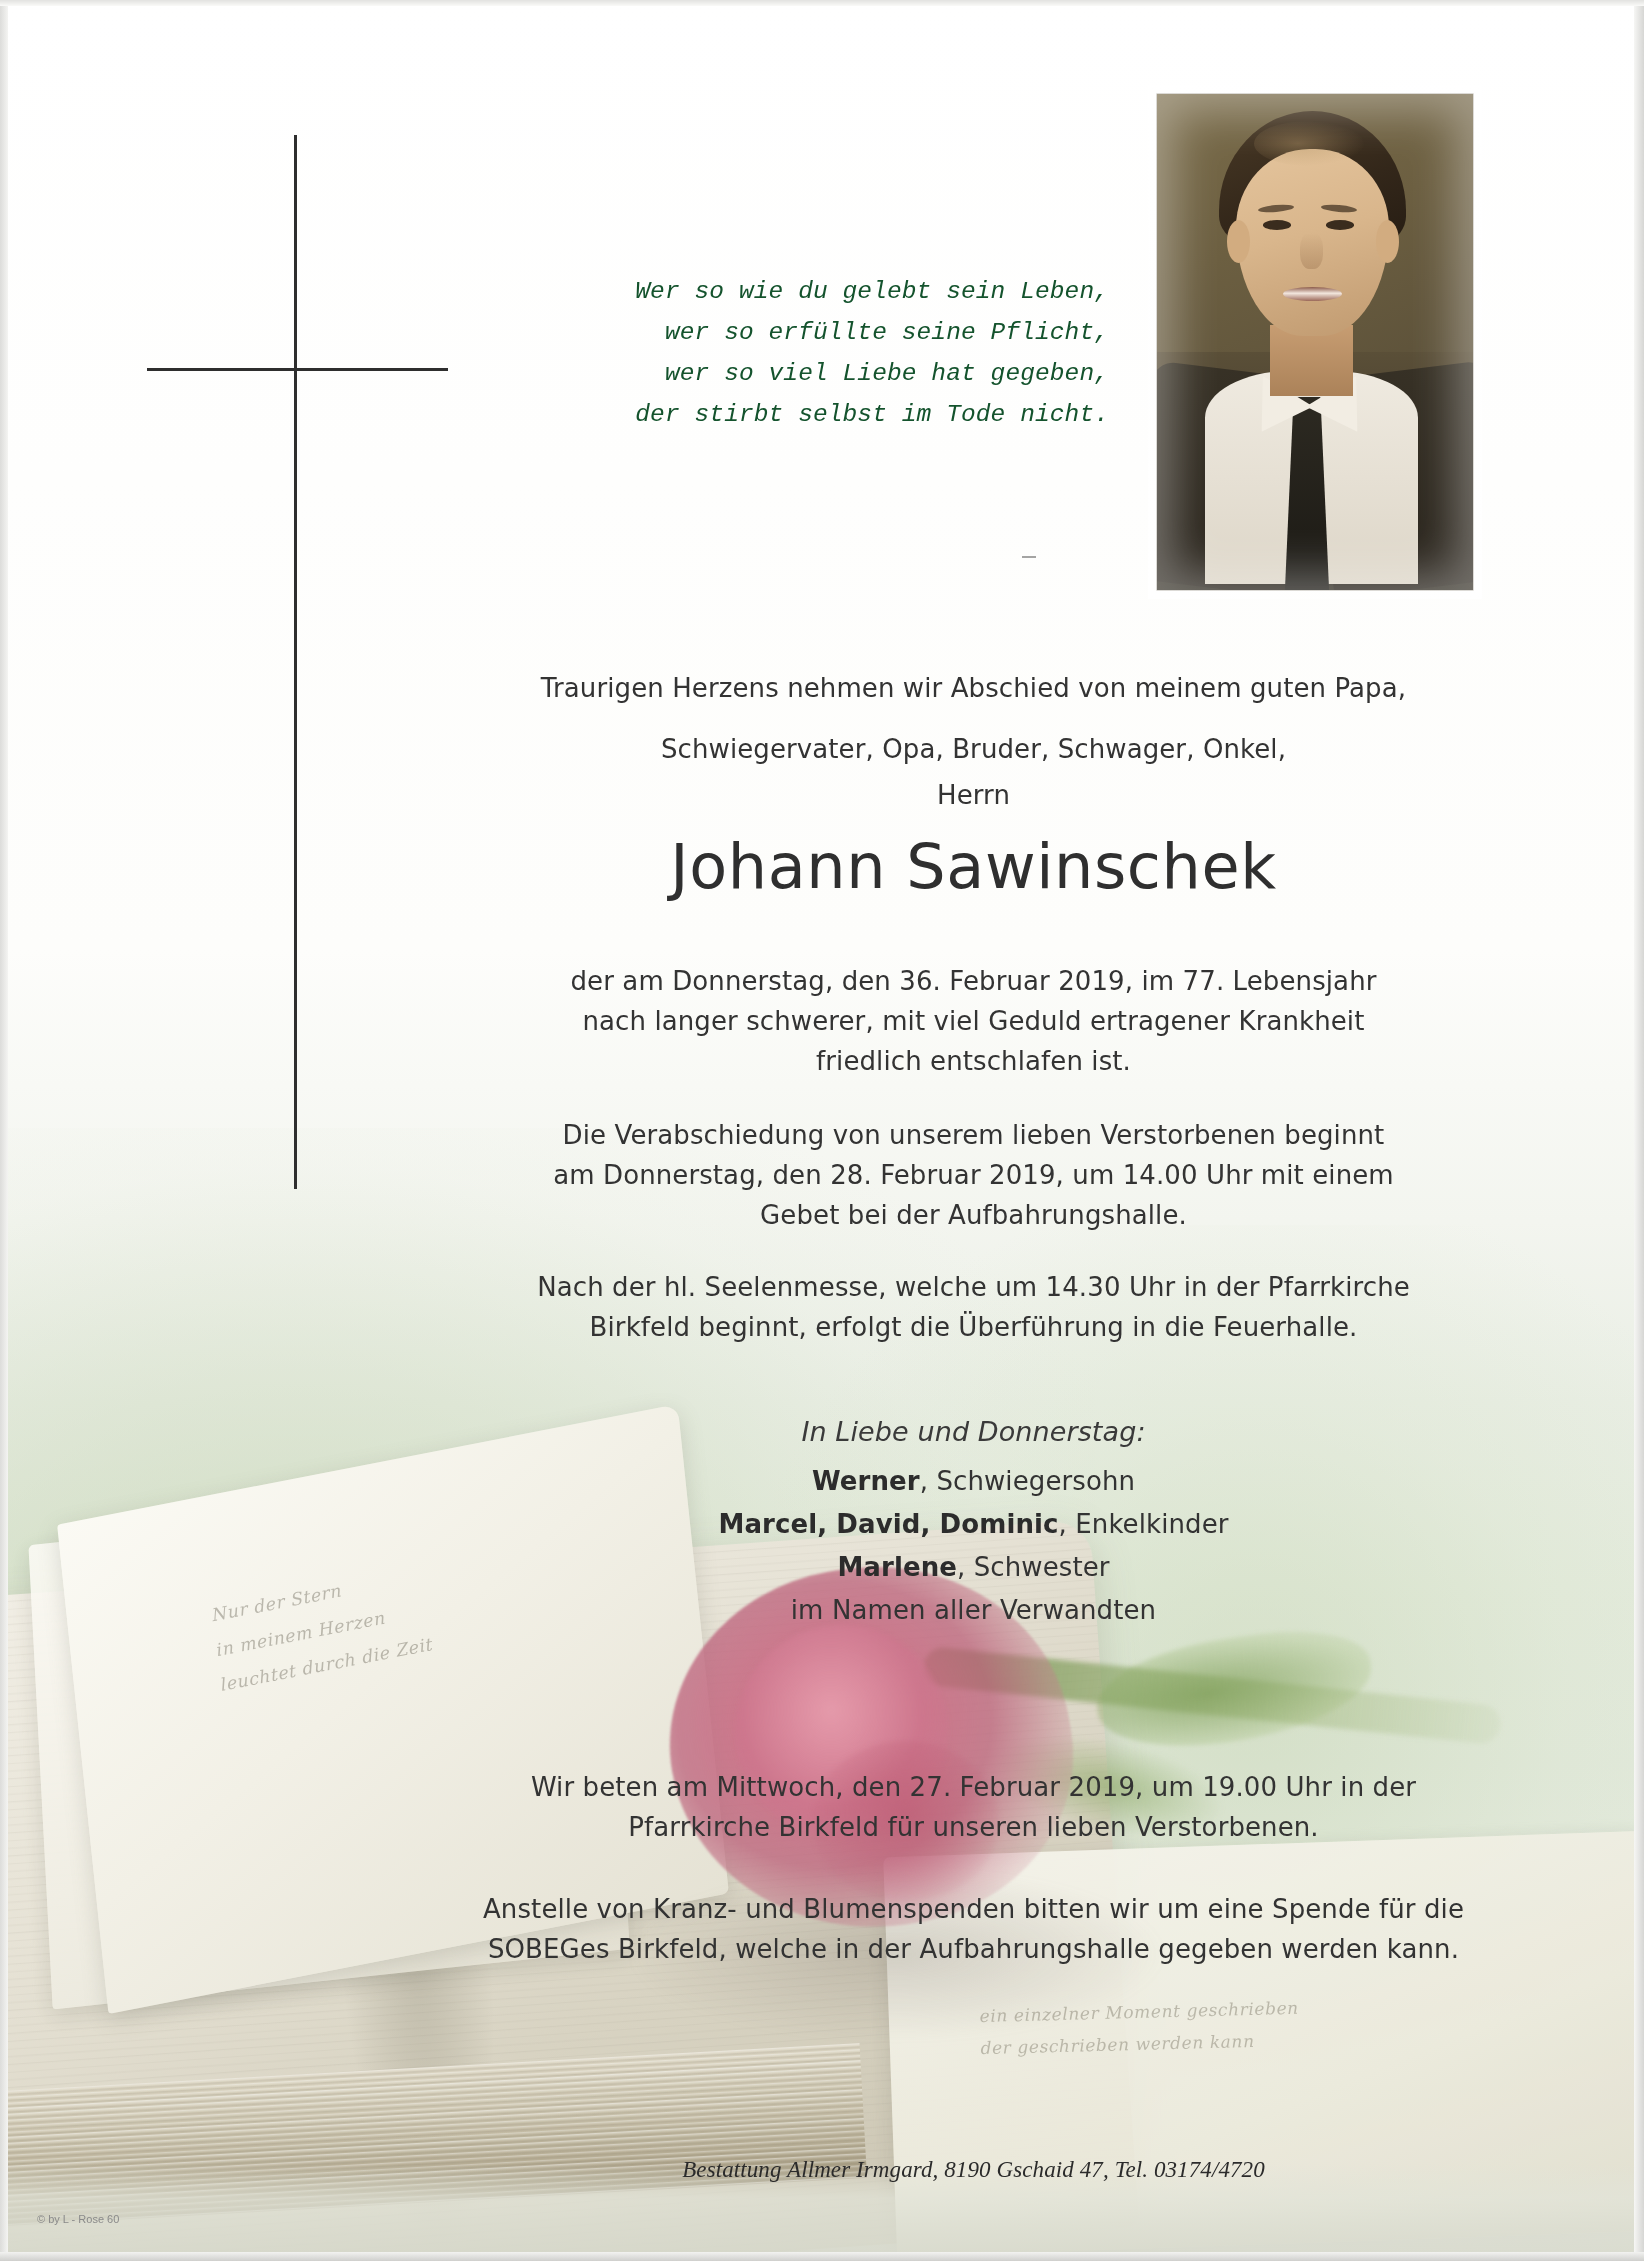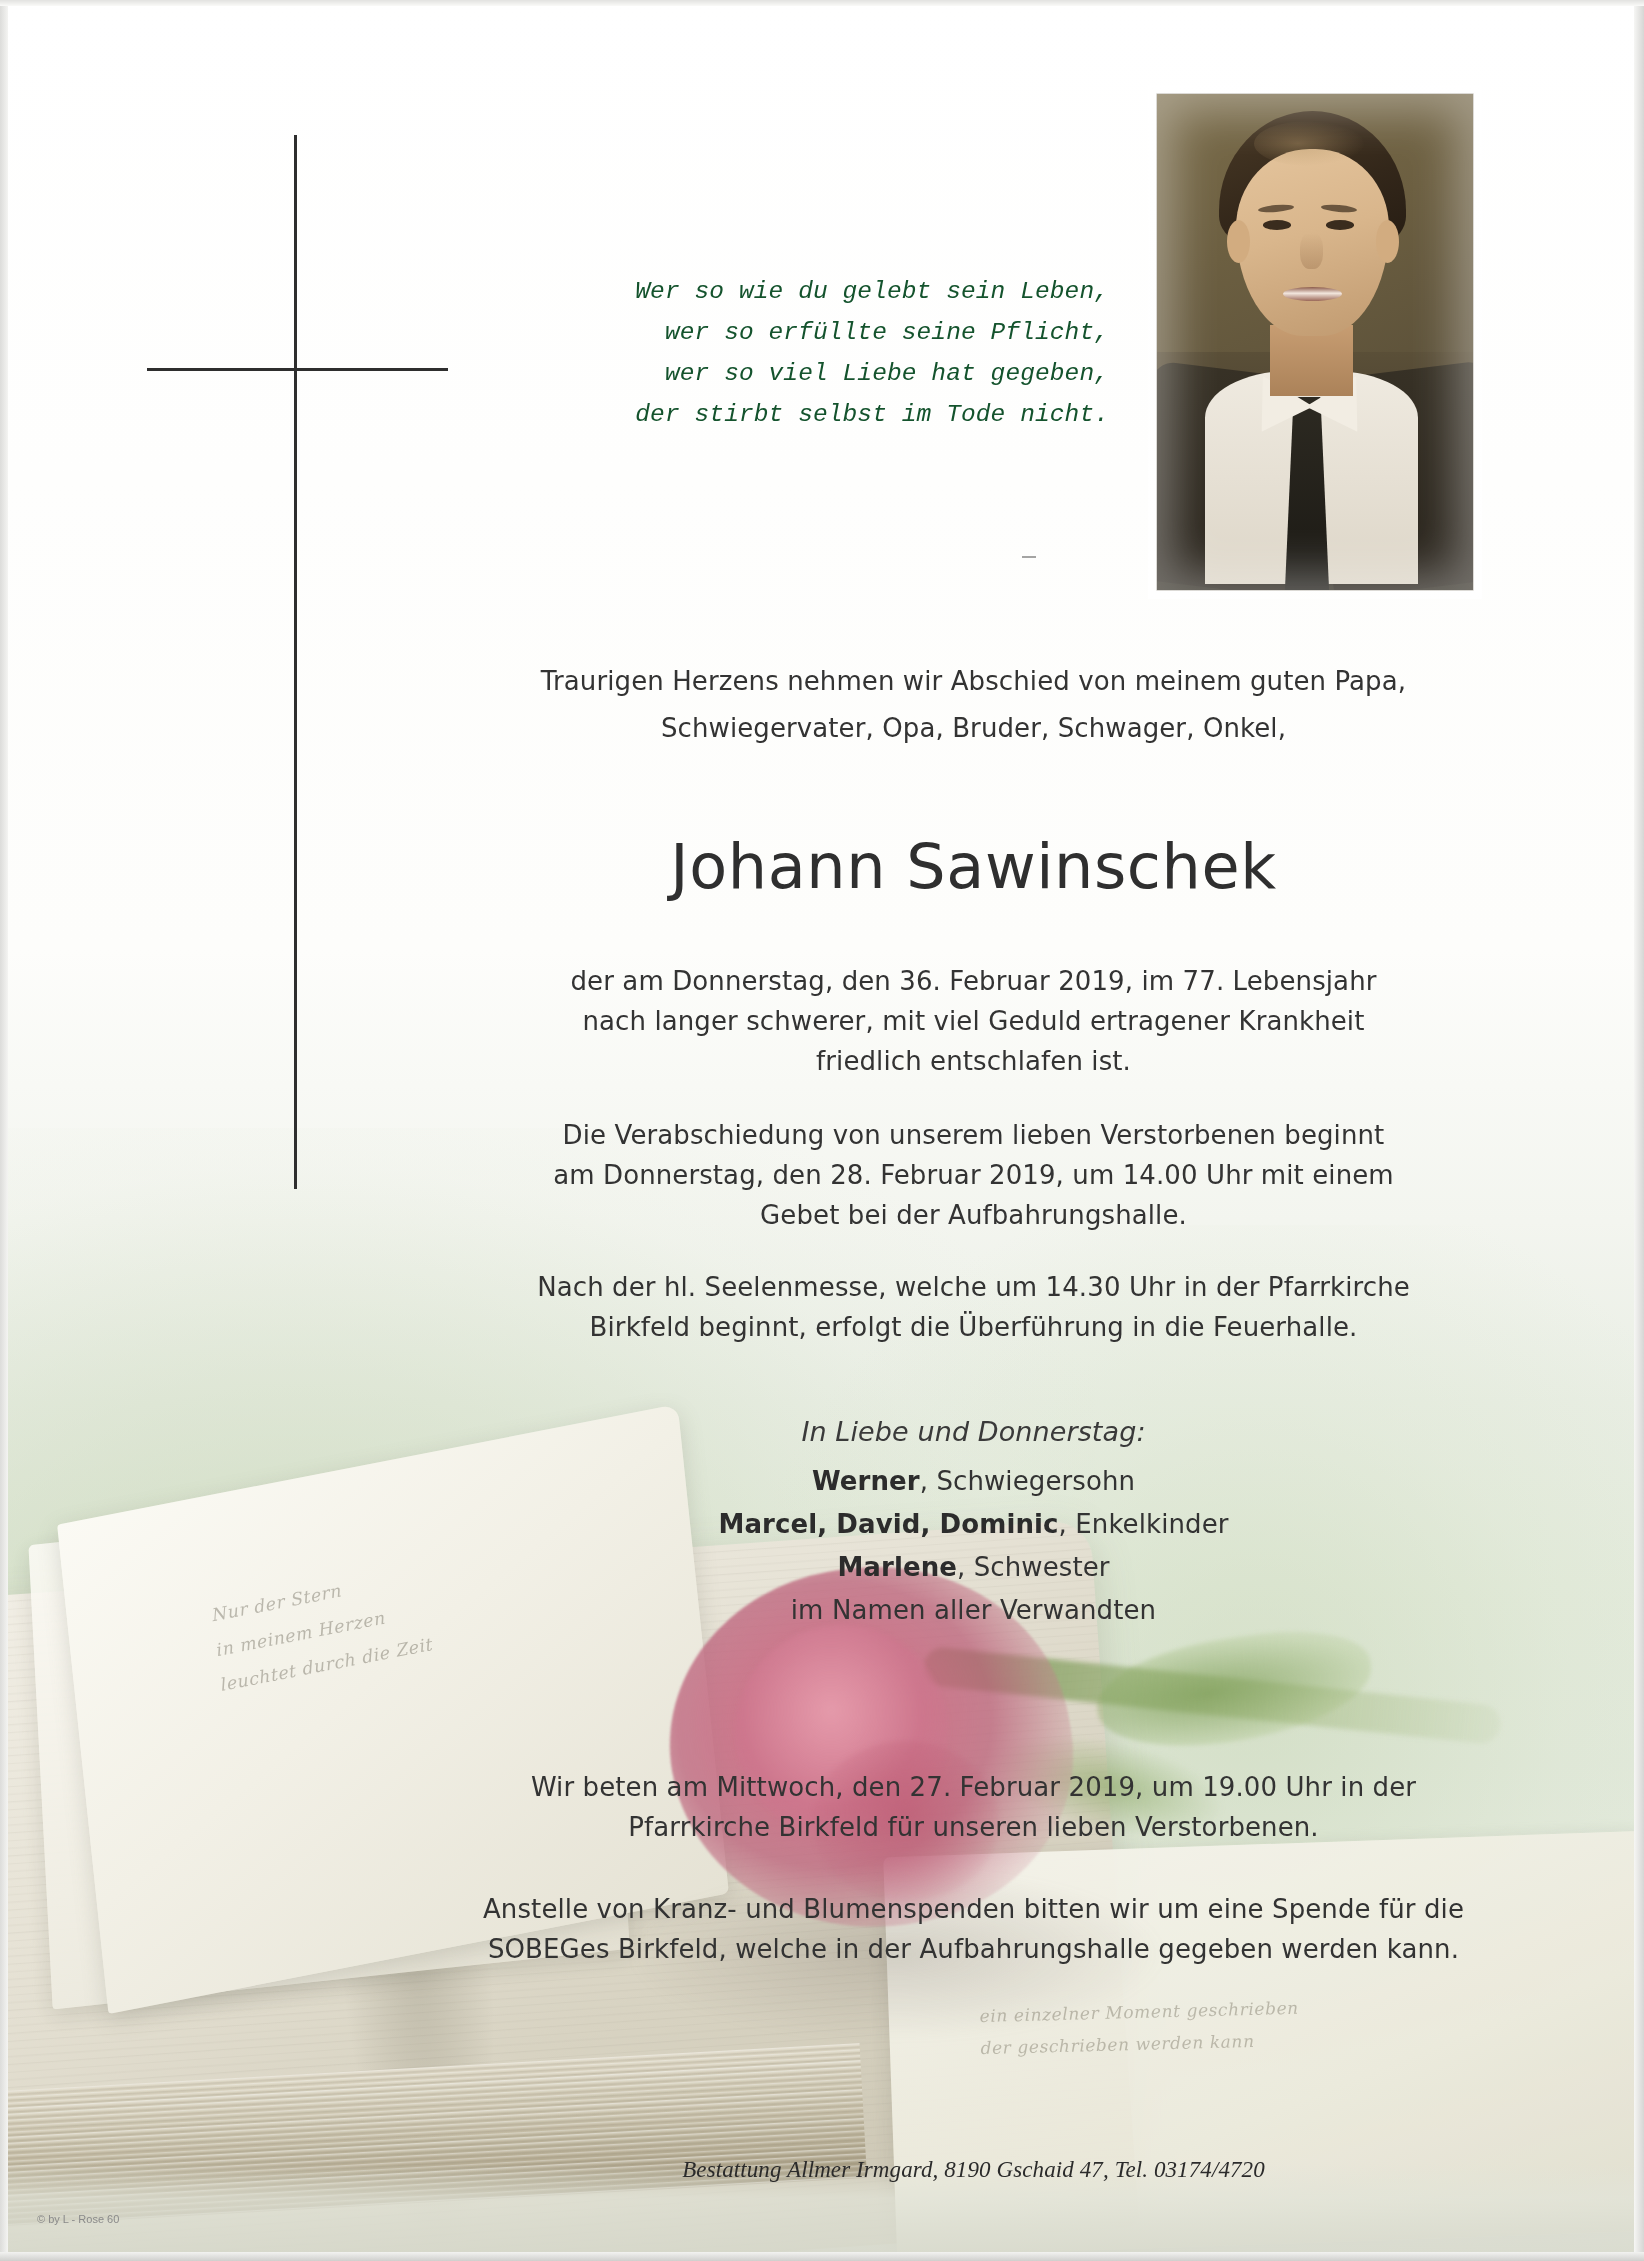--- a/index.html
+++ b/index.html
@@ -389,21 +389,21 @@
     width: 1225px;
     text-align: center;
     color: #333333;
     font-family: "DejaVu Sans", sans-serif;
     letter-spacing: 0.1px;
   }
 
   .intro {
     top: 658px;
     font-size: 26px;
-    line-height: 47px;
+    line-height: 61px;
     white-space: pre-line;
   }
   .herrn {
     top: 777px;
     font-size: 26px;
     line-height: 36px;
   }
   .name {
     top: 825px;
     font-size: 62px;
@@ -544,20 +544,21 @@
   <div class="content">
 
     <div class="poem">Wer so wie du gelebt sein Leben,
 wer so erfüllte seine Pflicht,
 wer so viel Liebe hat gegeben,
 der stirbt selbst im Tode nicht.</div>
 
     <div class="block intro">Traurigen Herzens nehmen wir Abschied von meinem guten Papa,
 Schwiegervater, Opa, Bruder, Schwager, Onkel,</div>
 
+    <div class="block herrn">Herrn</div>
 
     <div class="block name">Johann Sawinschek</div>
 
     <div class="block death-info">der am Donnerstag, den 36. Februar 2019, im 77. Lebensjahr
 nach langer schwerer, mit viel Geduld ertragener Krankheit
 friedlich entschlafen ist.</div>
 
     <div class="block farewell">Die Verabschiedung von unserem lieben Verstorbenen beginnt
 am Donnerstag, den 28. Februar 2019, um 14.00 Uhr mit einem
 Gebet bei der Aufbahrungshalle.</div>

